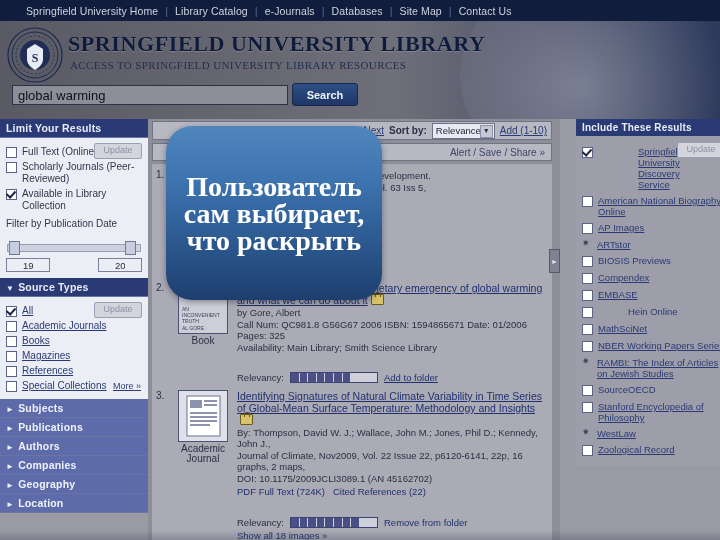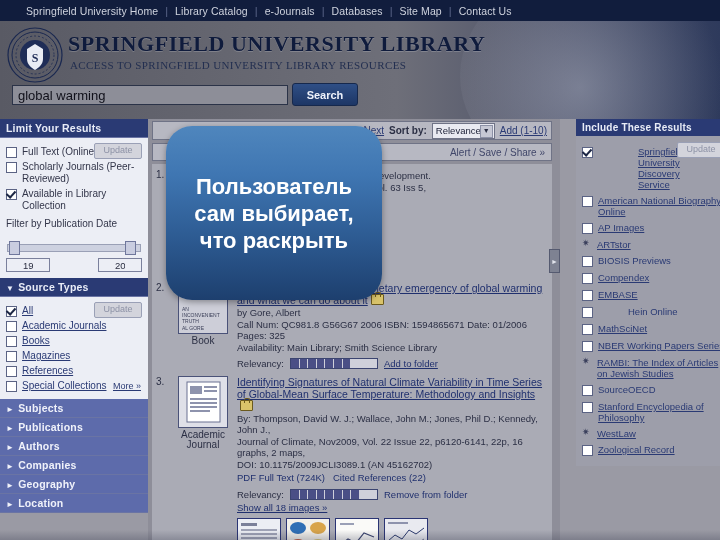--- a/index.html
+++ b/index.html
@@ -132,21 +132,21 @@
   .thumb-img{
     width:48px;height:50px;border:1px solid #4a5278;background:#c9cad4;margin:0 auto;
     position:relative;overflow:hidden;
   }
   .thumb-cap{font-size:10px;color:#2b2f44;line-height:10px;margin-top:2px;}
   .res-main{flex:1 1 auto;min-width:0;}
   .res-title{font-size:10.5px;color:#20306e;text-decoration:underline;line-height:12px;}
   .res-meta{font-size:9.5px;color:#2b2f44;line-height:11px;margin-top:1px;}
   .res-links{font-size:9.5px;color:#20306e;line-height:12px;margin-top:2px;}
   .res-links a{color:#20306e;text-decoration:none;}
-  .relev{display:flex;align-items:center;gap:6px;font-size:9.5px;color:#2b2f44;margin-top:5px;}
+  .relev{display:flex;align-items:center;gap:6px;font-size:9.5px;color:#2b2f44;margin-top:19px;}
   .bars{width:86px;height:9px;border:1px solid #3b4470;background:#cfd0da;display:flex;}
   .bars i{flex:1;border-right:1px solid #cfd0da;background:#4a4f86;}
   .bars i.off{background:#cfd0da;}
   .lockicon{display:inline-block;width:11px;height:9px;background:#d9c36a;border:1px solid #6b5a1e;border-radius:1px;vertical-align:-1px;margin-left:3px;position:relative;}
   .lockicon:after{content:"";position:absolute;left:3px;top:-3px;width:4px;height:4px;border:1px solid #6b5a1e;border-bottom:none;border-radius:2px 2px 0 0;}
   .imgstrip{display:flex;gap:5px;margin-top:4px;}
   .imgstrip .tn{width:42px;height:36px;border:1px solid #2a3474;background:#dcdde4;overflow:hidden;position:relative;}
   .collapse-handle{
     position:absolute;right:0;top:130px;width:9px;height:22px;
     background:#7e8292;border:1px solid #555a70;
@@ -168,22 +168,23 @@
   
   .balloon{
     position:absolute;left:166px;top:126px;width:216px;height:174px;
     border-radius:26px;
     background:linear-gradient(180deg,#4f86bd 0%, #3f76b2 28%, #2f5e96 60%, #1d3f6e 100%);
     box-shadow:0 2px 6px rgba(0,0,0,.35);
     display:flex;align-items:center;justify-content:center;
     text-align:center;
   }
   .balloon-text{
-    color:#ffffff;font-size:22px;font-weight:bold;line-height:27px;
+    color:#ffffff;font-size:28px;font-weight:bold;line-height:27px;
     padding:0 17px;
+    font-family:Liberation Serif, serif;
   }
   .bottom-shade{
     position:absolute;left:0;bottom:0;width:720px;height:10px;
     background:linear-gradient(180deg,rgba(40,44,66,0),rgba(40,44,66,.25));
     pointer-events:none;
   }
 </style>
 </head>
 <body>
 

